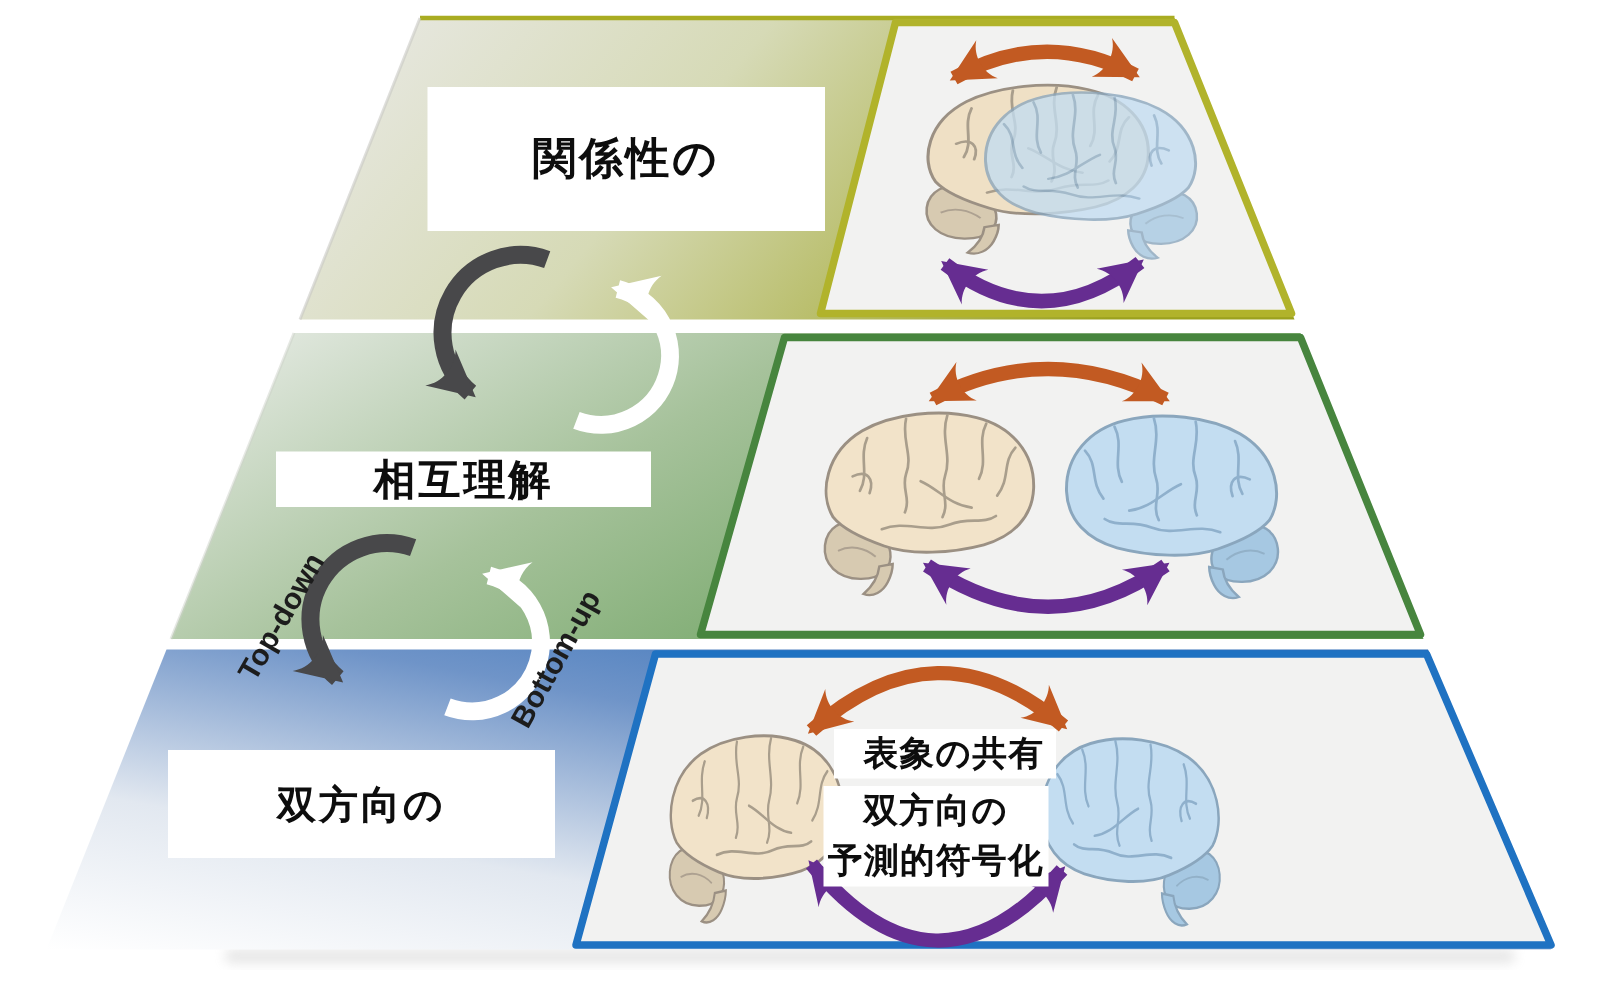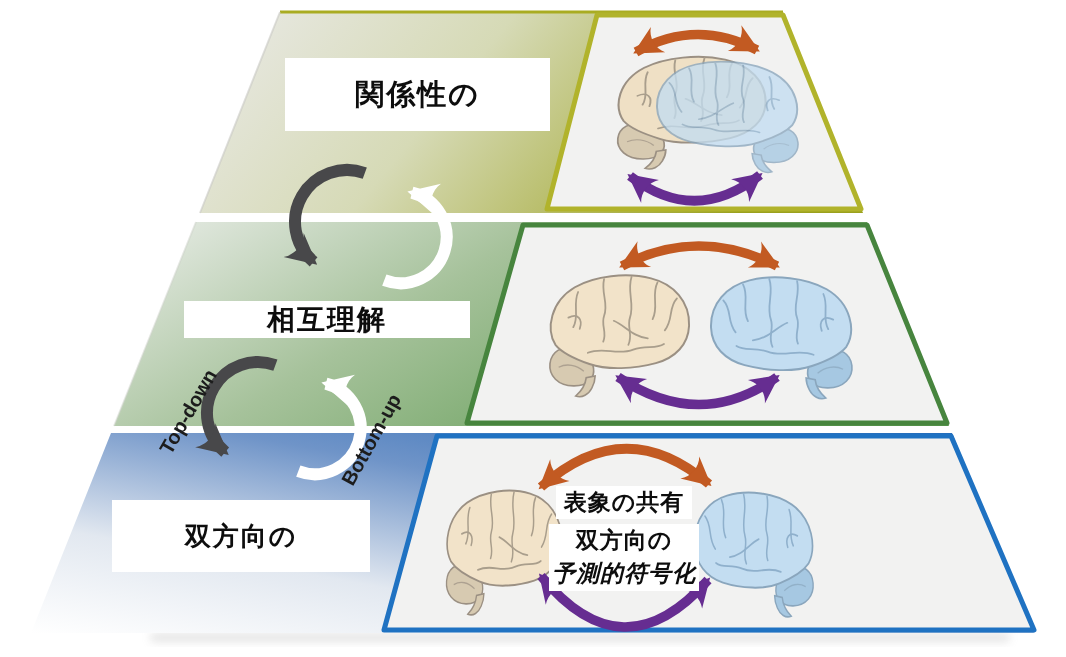--- a/index.html
+++ b/index.html
@@ -7,28 +7,28 @@
     position:relative; width:1066px; height:657px; background:#ffffff;
     font-family:"Liberation Sans", sans-serif; overflow:hidden;
   }
   .layer { position:absolute; left:0; top:0; width:1066px; height:657px; }
   .lbox {
     position:absolute; background:#ffffff; color:#0d0d0d; font-weight:700;
     text-align:center; display:flex; flex-direction:column; justify-content:center;
     letter-spacing:2px;
   }
   .lbox span { display:block; }
-  #lbl1 { left:285px; top:58px;  width:265px; height:73px; font-size:29px; line-height:39px; }
-  #lbl2 { left:184px; top:301px; width:286px; height:37px; font-size:28px; line-height:37px; }
+  #lbl1 { left:285px; top:58px;  width:265px; height:96px; font-size:29px; line-height:39px; }
+  #lbl2 { left:184px; top:301px; width:250px; height:37px; font-size:28px; line-height:37px; }
   #lbl3 { left:112px; top:500px; width:258px; height:72px; font-size:26px; line-height:35px; }
   .anno {
     position:absolute; background:#ffffff; color:#0d0d0d; font-weight:700;
     text-align:center; letter-spacing:1px;
   }
-  #anno1 { left:556px; top:486px; width:136px; height:33px; font-size:23px; line-height:33px; }
+  #anno1 { left:556px; top:486px; width:136px; height:33px; font-size:23px; line-height:33px;padding-left:12px; }
   #anno2 { left:549px; top:524px; width:150px; height:67px; font-size:23px; line-height:33px; }
   .rlabel {
     position:absolute; width:132px; height:24px; text-align:center;
     font-weight:700; font-size:20px; color:#1c1c1c;
   }
   #topdown  { left:123px; top:400px; transform:rotate(-60deg); }
   #bottomup { left:306px; top:428px; transform:rotate(-61deg); }
 </style>
 </head>
 <body>
@@ -136,16 +136,16 @@
   <div class="lbox" id="lbl3">
     <span>双方向の</span>
   </div>
 
   <div class="rlabel" id="topdown">Top-down</div>
   <div class="rlabel" id="bottomup">Bottom-up</div>
 
   <div class="anno" id="anno1">表象の共有</div>
   <div class="anno" id="anno2">
     <span style="display:block;">双方向の</span>
-    <span style="display:block;font-style:italic;">予測的符号化</span>
+    <span style="display:block;">予測的符号化</span>
   </div>
 
 </div>
 
 </body></html>

